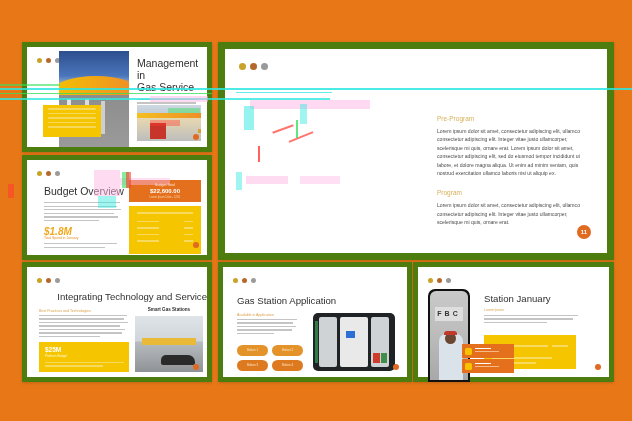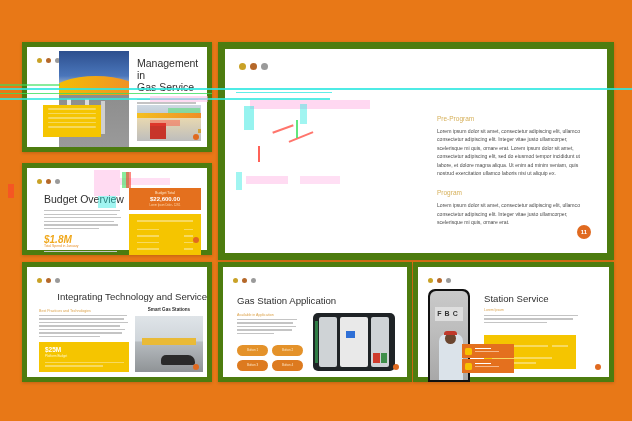--- a/index.html
+++ b/index.html
@@ -72,21 +72,21 @@
   #slideA .photo2::before{
     content:""; position:absolute; left:-5%; top:22%; width:110%; height:14%;
     background:linear-gradient(90deg,#f4c21f,#ef8c28);
   }
   #slideA .photo2::after{
     content:""; position:absolute; left:20%; bottom:2px; width:26%; height:44%;
     background:#c7352a; box-shadow:-34px 2px 0 -4px #2f6b3a, 42px 0 0 -6px #d2a13a;
   }
 
   
-  #slideB { left:22px; top:155px; width:190px; height:92px;margin-top:8px; }
+  #slideB { left:22px; top:155px; width:190px; height:105px; }
   #slideB .inner { left:5px; top:5px; right:5px; bottom:5px; }
   #slideB .dots { left:10px; top:11px; }
   #slideB .title { position:absolute; left:17px; top:25px; font-size:10.5px; color:#2f2f2f; }
   #slideB .para { position:absolute; left:17px; top:42px; width:78px; }
   #slideB .para i { display:block; height:1.3px; margin-bottom:2.3px; background:#c4c4c4; }
   #slideB .bignum { position:absolute; left:17px; top:66px; font-size:10px; font-style:italic;
                     font-weight:bold; color:#f0a81c; }
   #slideB .bigcap { position:absolute; left:17px; top:76px; font-size:3.4px; color:#e8902a; }
   #slideB .para2 { position:absolute; left:17px; top:83px; width:78px; }
   #slideB .para2 i { display:block; height:1.3px; margin-bottom:2.3px; background:#c4c4c4; }
@@ -429,21 +429,21 @@
         <span class="d3"></span>
       </div>
       <div class="phone">
         <div class="scr">
           <div class="sign">FBC</div>
           <div class="person"></div>
           <div class="head"></div>
           <div class="cap"></div>
         </div>
       </div>
-      <div class="title">Station Service</div>
+      <div class="title">Station January</div>
       <div class="sub">Lorem Ipsum</div>
       <div class="para">
         <i style="width:98%"></i>
           <i style="width:93%"></i>
           <i style="width:66%"></i>
       </div>
       <div class="ybox">
         <div class="n">87</div>
         <i class="l1"></i>
           <i class="l2"></i>

